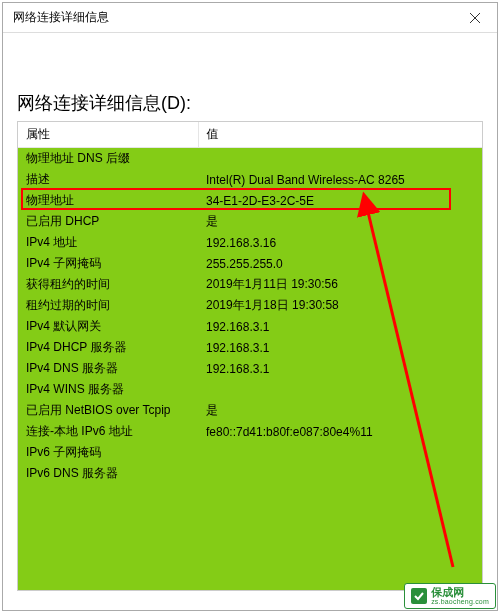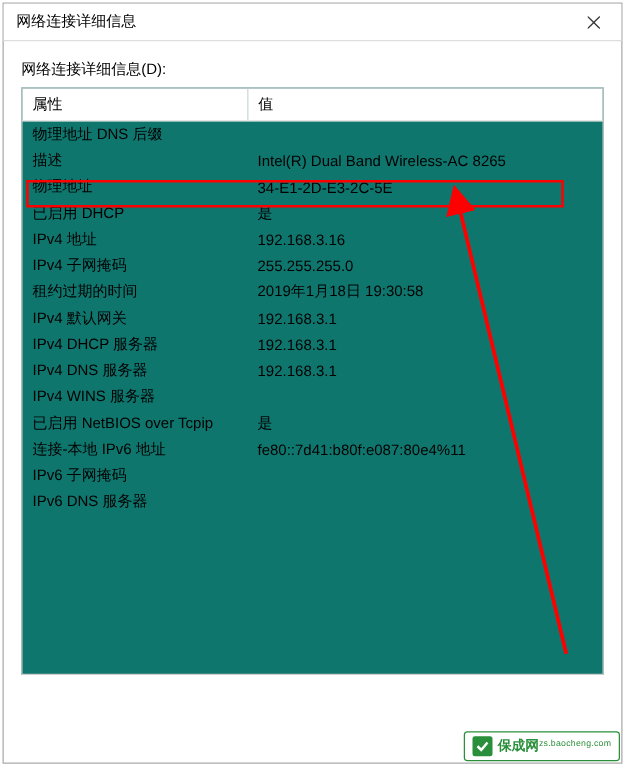--- a/index.html
+++ b/index.html
@@ -17,20 +17,21 @@
       overflow: hidden;
     }
     .window {
       border: 1px solid #aaa;
       width: 496px;
       height: 609px;
       margin: 2px;
       background: #fff;
       display: flex;
       flex-direction: column;
+      gap: 44px;
     }
     .titlebar {
       height: 30px;
       display: flex;
       align-items: center;
       justify-content: space-between;
       border-bottom: 1px solid #ddd;
       background: #fff;
     }
     .titlebar-title {
@@ -49,27 +50,27 @@
     .close-btn svg {
       width: 10px;
       height: 10px;
     }
     .content {
       padding: 14px 14px 0 14px;
       flex: 1;
       position: relative;
     }
     .list-label {
-      font-size: 12px;
+      font-size: 18px;
       margin-bottom: 6px;
     }
     .table-wrap {
       border: 1px solid #ccc;
       height: 470px;
-      background: #0f766e;
+      background: #84cc16;
       position: relative;
     }
     .table {
       width: 100%;
       border-collapse: collapse;
       table-layout: fixed;
     }
     .table th {
       text-align: left;
       font-weight: normal;
@@ -125,21 +126,21 @@
       background: #2a8f3a;
       border-radius: 2px;
       display: flex;
       align-items: center;
       justify-content: center;
       margin-right: 4px;
     }
     .wm-check svg { width: 10px; height: 10px; }
     .wm-text {
       display: flex;
-      flex-direction: row;
+      flex-direction: column;
       line-height: 1;
     }
     .wm-text .cn { font-size: 11px; font-weight: bold; color: #2a8f3a; }
     .wm-text .en { font-size: 7px; color: #2a8f3a; letter-spacing: 0.2px; }
   </style>
 </head>
 <body>
 
 <div class="window">
   <div class="titlebar">
@@ -186,20 +187,24 @@
             </tr>
             <tr>
               <td>IPv4 地址</td>
               <td>192.168.3.16</td>
             </tr>
             <tr>
               <td>IPv4 子网掩码</td>
               <td>255.255.255.0</td>
             </tr>
             <tr>
+              <td>获得租约的时间</td>
+              <td>2019年1月11日 19:30:56</td>
+            </tr>
+            <tr>
               <td>租约过期的时间</td>
               <td>2019年1月18日 19:30:58</td>
             </tr>
             <tr>
               <td>IPv4 默认网关</td>
               <td>192.168.3.1</td>
             </tr>
             <tr>
               <td>IPv4 DHCP 服务器</td>
               <td>192.168.3.1</td>

